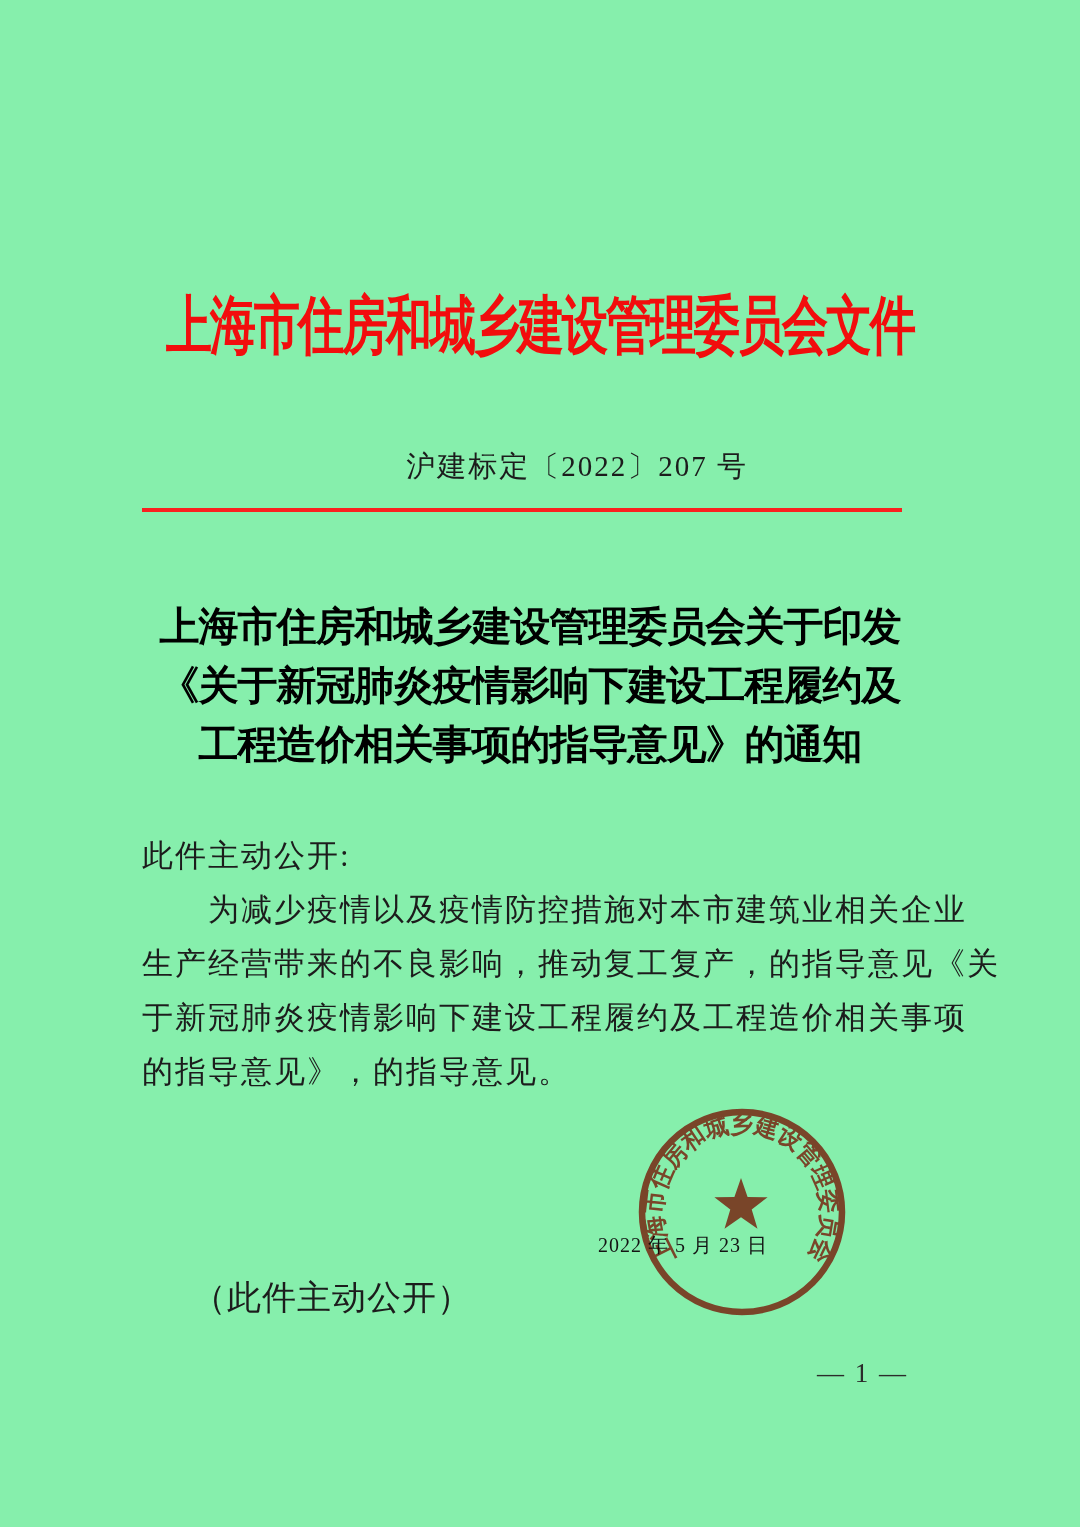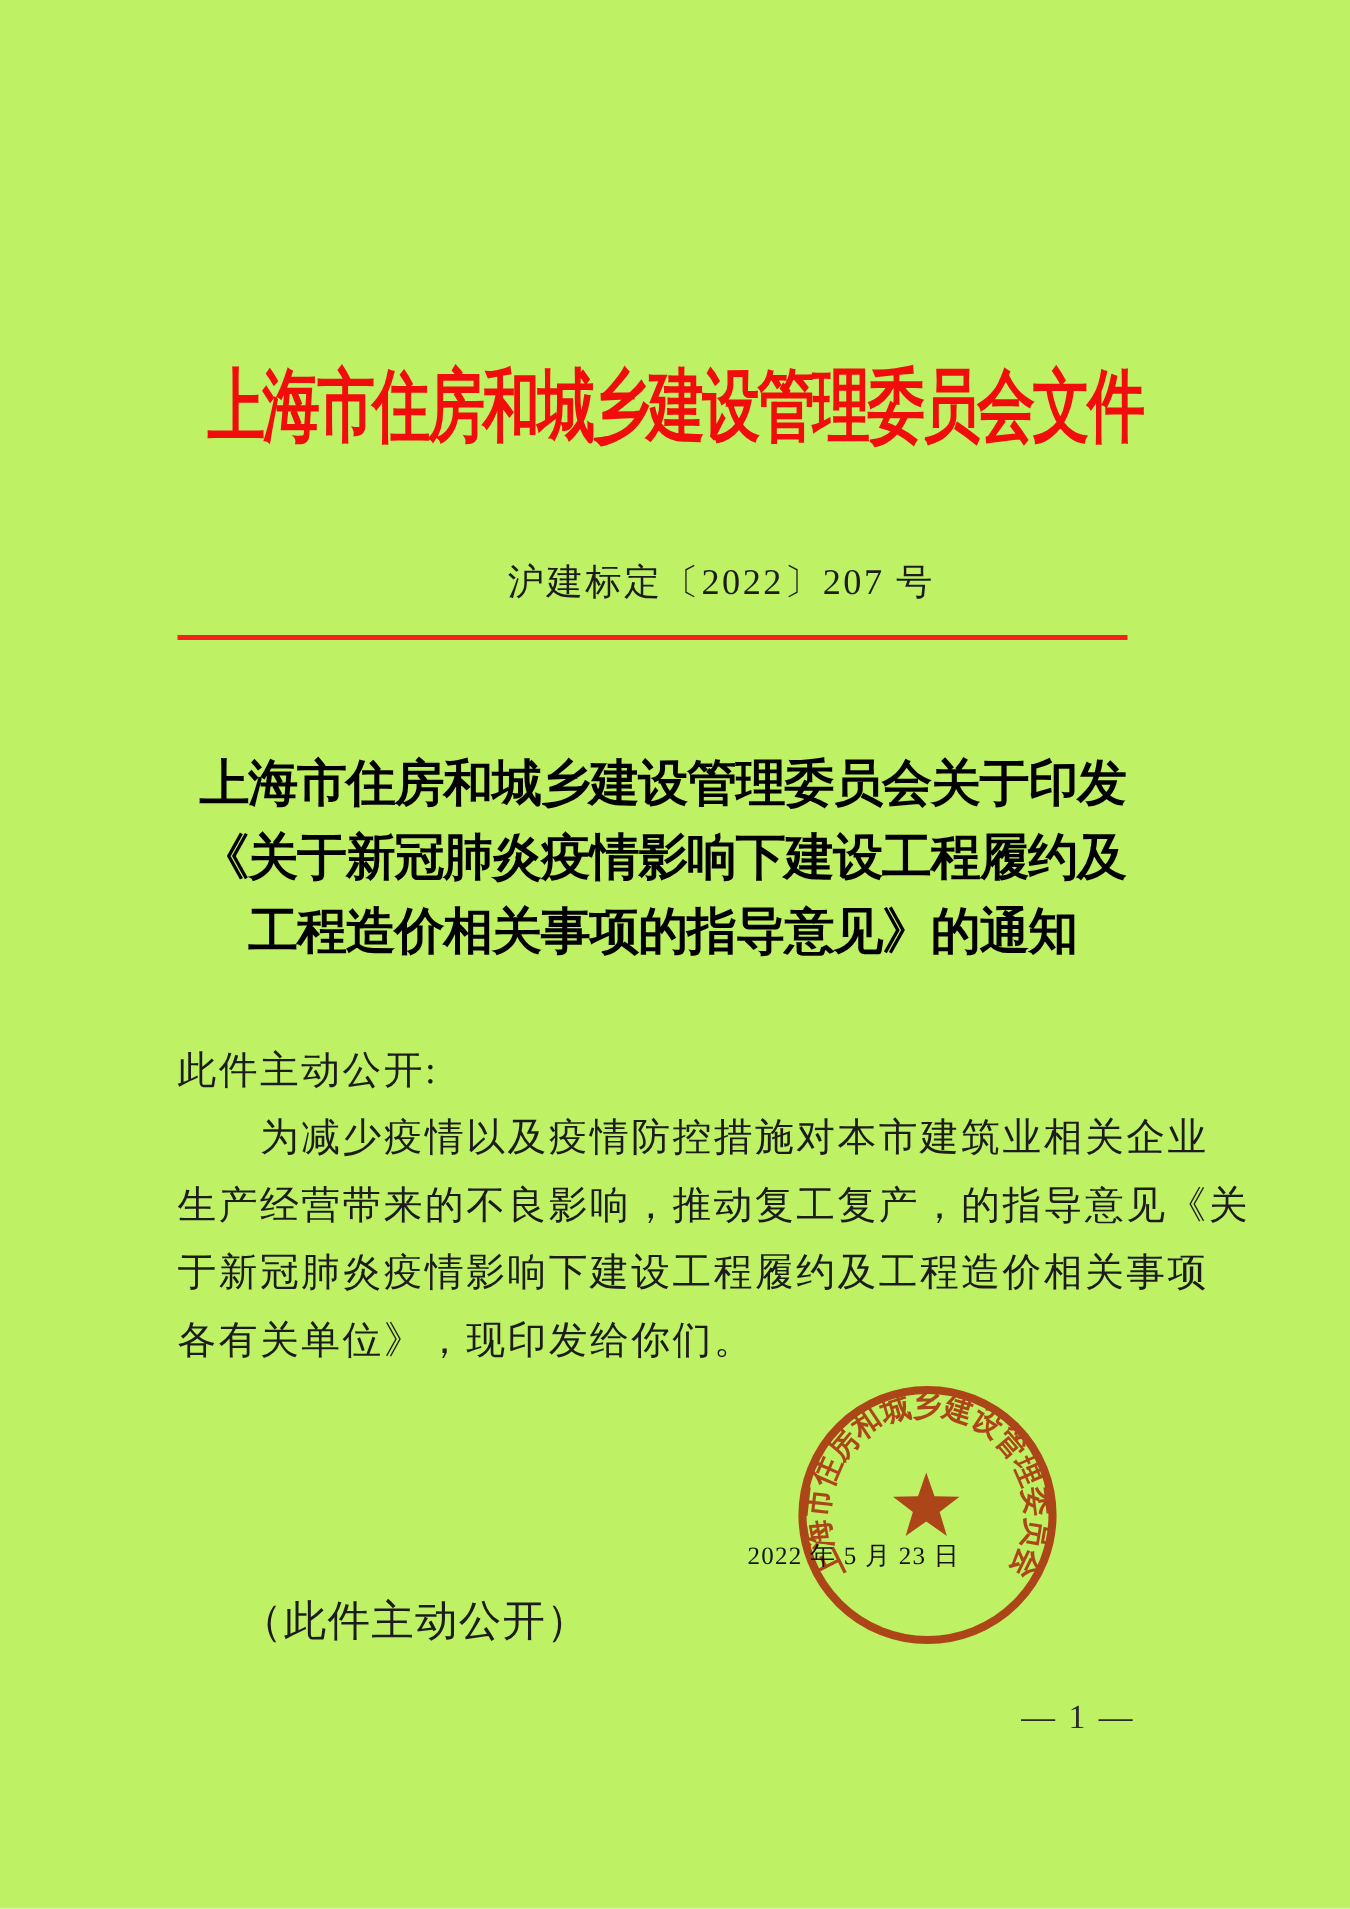--- a/index.html
+++ b/index.html
@@ -1,19 +1,19 @@
 <!DOCTYPE html>
 <html style="--header_red: #f20d0d; --rule_red: #fa2020; --seal_red: #e7493d; --ink: #1f1f1f;"><head>
 <meta charset="utf-8">
 <style>
   html,body{margin:0;padding:0;background:#ffffff;}
   .page{
     position:relative;
     width:1080px;height:1527px;
-    background:#bef264;
+    background:#86efac;
     overflow:hidden;
     font-family:"Liberation Serif","DejaVu Serif",serif;
     color:var(--ink,#1f1f1f);
   }
   .red-header{
     position:absolute;
     left:0;top:303px;width:1080px;
     text-align:center;
     font-size:46px;line-height:46px;
     font-weight:bold;
@@ -105,21 +105,21 @@
     <div>上海市住房和城乡建设管理委员会关于印发</div>
     <div>《关于新冠肺炎疫情影响下建设工程履约及</div>
     <div>工程造价相关事项的指导意见》的通知</div>
   </div>
 
   <div class="body-block">
     <div class="body-line">此件主动公开:</div>
     <div class="body-line indent">为减少疫情以及疫情防控措施对本市建筑业相关企业</div>
     <div class="body-line">生产经营带来的不良影响，推动复工复产，的指导意见《关</div>
     <div class="body-line">于新冠肺炎疫情影响下建设工程履约及工程造价相关事项</div>
-    <div class="body-line">各有关单位》，现印发给你们。</div>
+    <div class="body-line">的指导意见》，的指导意见。</div>
   </div>
 
   <div class="issue-date">2022 年 5 月 23 日</div>
 
   <svg class="seal" viewBox="0 0 226 226" xmlns="http://www.w3.org/2000/svg">
     <circle cx="113" cy="113" r="100" fill="none" stroke="#e7493d" stroke-width="6.5"></circle>
     <path fill="#e7493d" d="M112,79 L118.6,97.9 L138.6,98.3 L122.7,110.5 L128.5,129.7 L112,118.2 L95.5,129.7 L101.3,110.5 L85.4,98.3 L105.4,97.9 Z"></path>
     <defs>
       <path id="sealTextArc" d="M 47.5 158.9 A 80 80 0 1 1 178.5 158.9" fill="none"></path>
     </defs>

